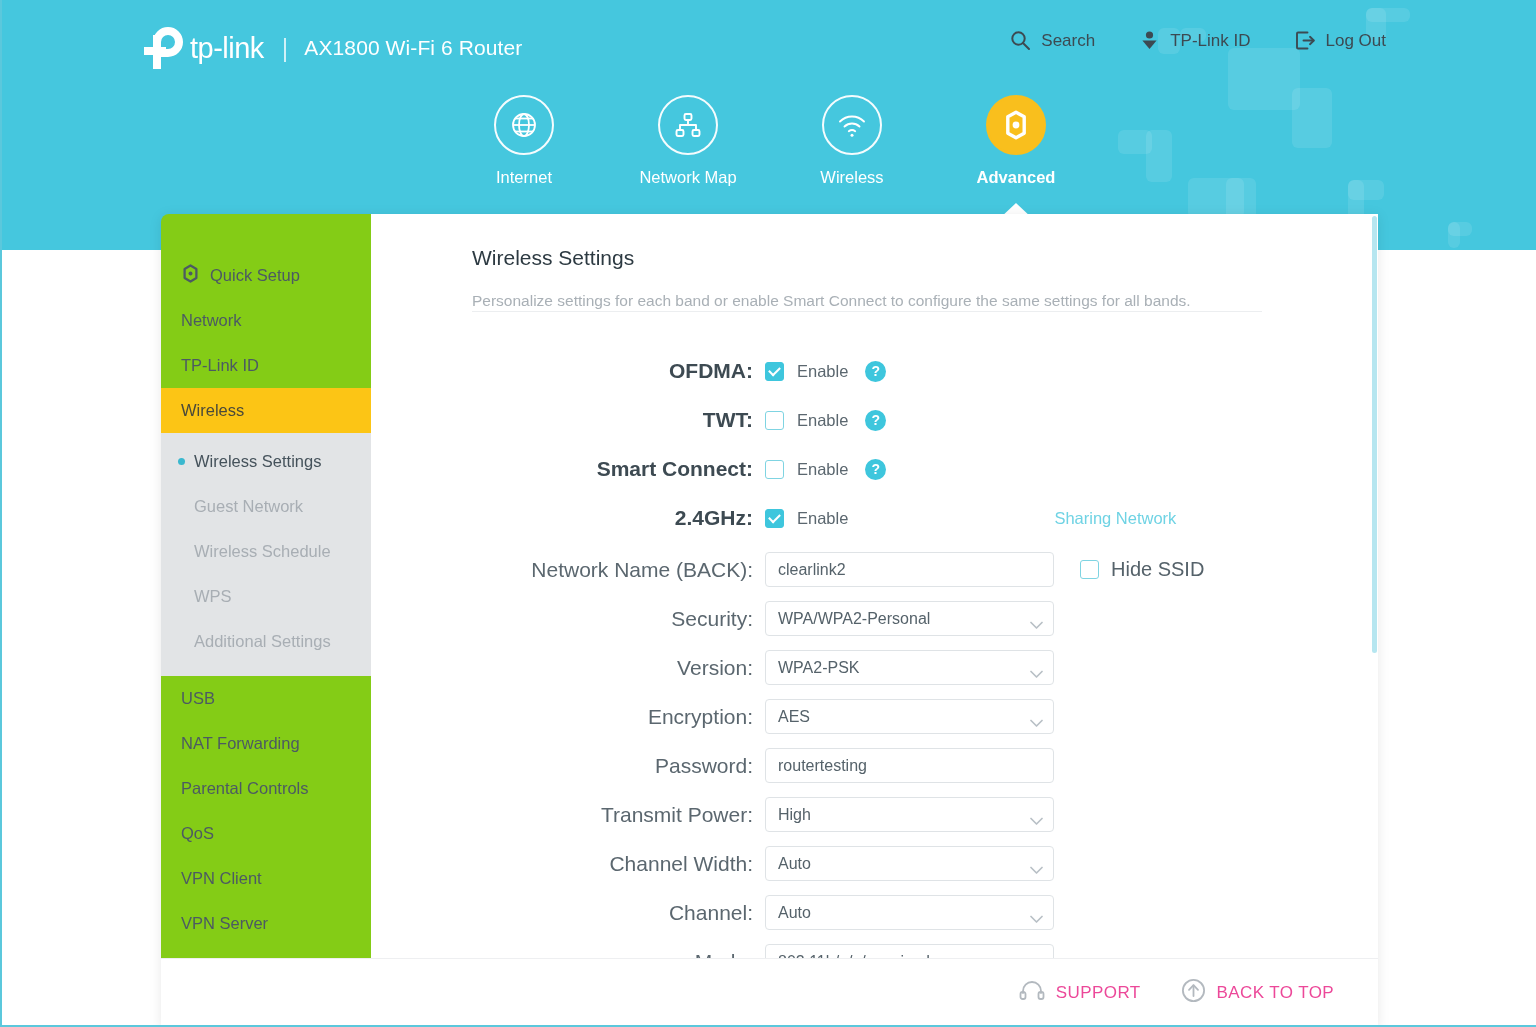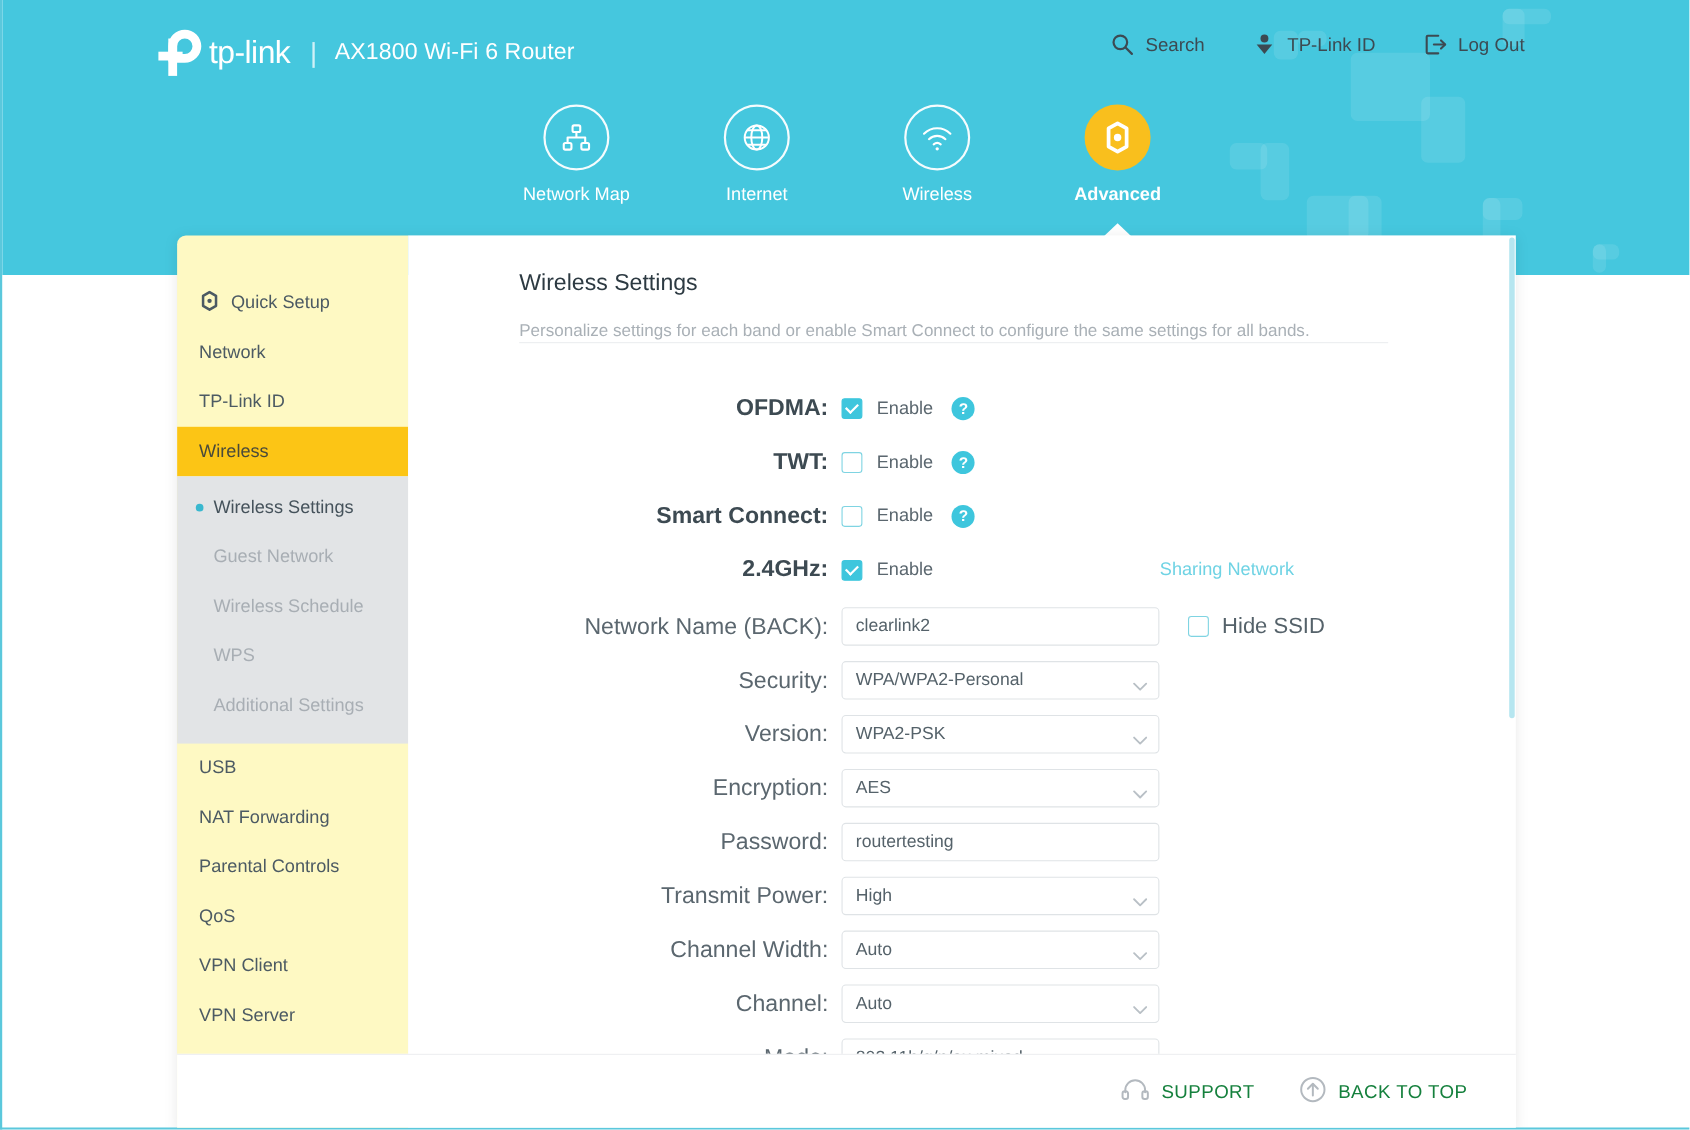--- a/index.html
+++ b/index.html
@@ -166,21 +166,21 @@
     left: 159px; top: 214px;
     width: 1217px;
     height: 813px;
     display: flex;
     filter: drop-shadow(0 2px 6px rgba(0,0,0,0.09));
   }
 
   
   .sidebar {
     width: 210px;
-    background: #fef9c3;
+    background: #84cc16;
     border-top-left-radius: 8px;
     flex: 0 0 210px;
     position: relative;
     overflow: hidden;
   }
   .side-item {
     height: 45px;
     display: flex;
     align-items: center;
     padding-left: 20px;
@@ -366,21 +366,21 @@
     display: flex;
     align-items: center;
     justify-content: flex-end;
     padding-right: 44px;
     gap: 40px;
   }
   .foot-item {
     display: flex;
     align-items: center;
     gap: 11px;
-    color: #15803d;
+    color: #ec4899;
     font-size: 17px;
     letter-spacing: 0.4px;
     cursor: pointer;
   }
 </style>
 </head>
 <body>
 
 <div id="page">
 
@@ -440,40 +440,40 @@
             <polyline points="15,6.8 18.8,10.5 15,14.2" stroke-linecap="round" stroke-linejoin="round"></polyline>
           </svg>
         </span>
         <span>Log Out</span>
       </div>
     </div>
 
     <div class="tabs">
       <div class="tab">
         <div class="tab-icon">
-          <svg width="30" height="30" viewBox="0 0 30 30" fill="none" stroke="#ffffff" stroke-width="1.9">
-            <rect x="11.5" y="4" width="7" height="6" rx="1.4"></rect>
-            <rect x="3.5" y="20" width="7" height="6" rx="1.4"></rect>
-            <rect x="19.5" y="20" width="7" height="6" rx="1.4"></rect>
-            <path d="M15 10 V15 M7 20 V15 H23 V20" stroke-linecap="round" stroke-linejoin="round"></path>
-          </svg>
-        </div>
-        <div class="tab-label">Network Map</div>
-      </div>
-      <div class="tab">
-        <div class="tab-icon">
           <svg width="30" height="30" viewBox="0 0 30 30" fill="none" stroke="#ffffff" stroke-width="1.8">
             <circle cx="15" cy="15" r="11"></circle>
             <ellipse cx="15" cy="15" rx="5" ry="11"></ellipse>
             <line x1="4" y1="15" x2="26" y2="15"></line>
             <line x1="6.3" y1="8.5" x2="23.7" y2="8.5"></line>
             <line x1="6.3" y1="21.5" x2="23.7" y2="21.5"></line>
           </svg>
         </div>
         <div class="tab-label">Internet</div>
+      </div>
+      <div class="tab">
+        <div class="tab-icon">
+          <svg width="30" height="30" viewBox="0 0 30 30" fill="none" stroke="#ffffff" stroke-width="1.9">
+            <rect x="11.5" y="4" width="7" height="6" rx="1.4"></rect>
+            <rect x="3.5" y="20" width="7" height="6" rx="1.4"></rect>
+            <rect x="19.5" y="20" width="7" height="6" rx="1.4"></rect>
+            <path d="M15 10 V15 M7 20 V15 H23 V20" stroke-linecap="round" stroke-linejoin="round"></path>
+          </svg>
+        </div>
+        <div class="tab-label">Network Map</div>
       </div>
       <div class="tab">
         <div class="tab-icon">
           <svg width="32" height="30" viewBox="0 0 32 30" fill="none" stroke="#ffffff" stroke-width="1.9" stroke-linecap="round">
             <path d="M4 11.5 A17 17 0 0 1 28 11.5"></path>
             <path d="M8.5 16.5 A11 11 0 0 1 23.5 16.5"></path>
             <path d="M12.8 21.2 A5.2 5.2 0 0 1 19.2 21.2"></path>
             <circle cx="16" cy="25.3" r="1.5" fill="#ffffff" stroke="none"></circle>
           </svg>
         </div>

